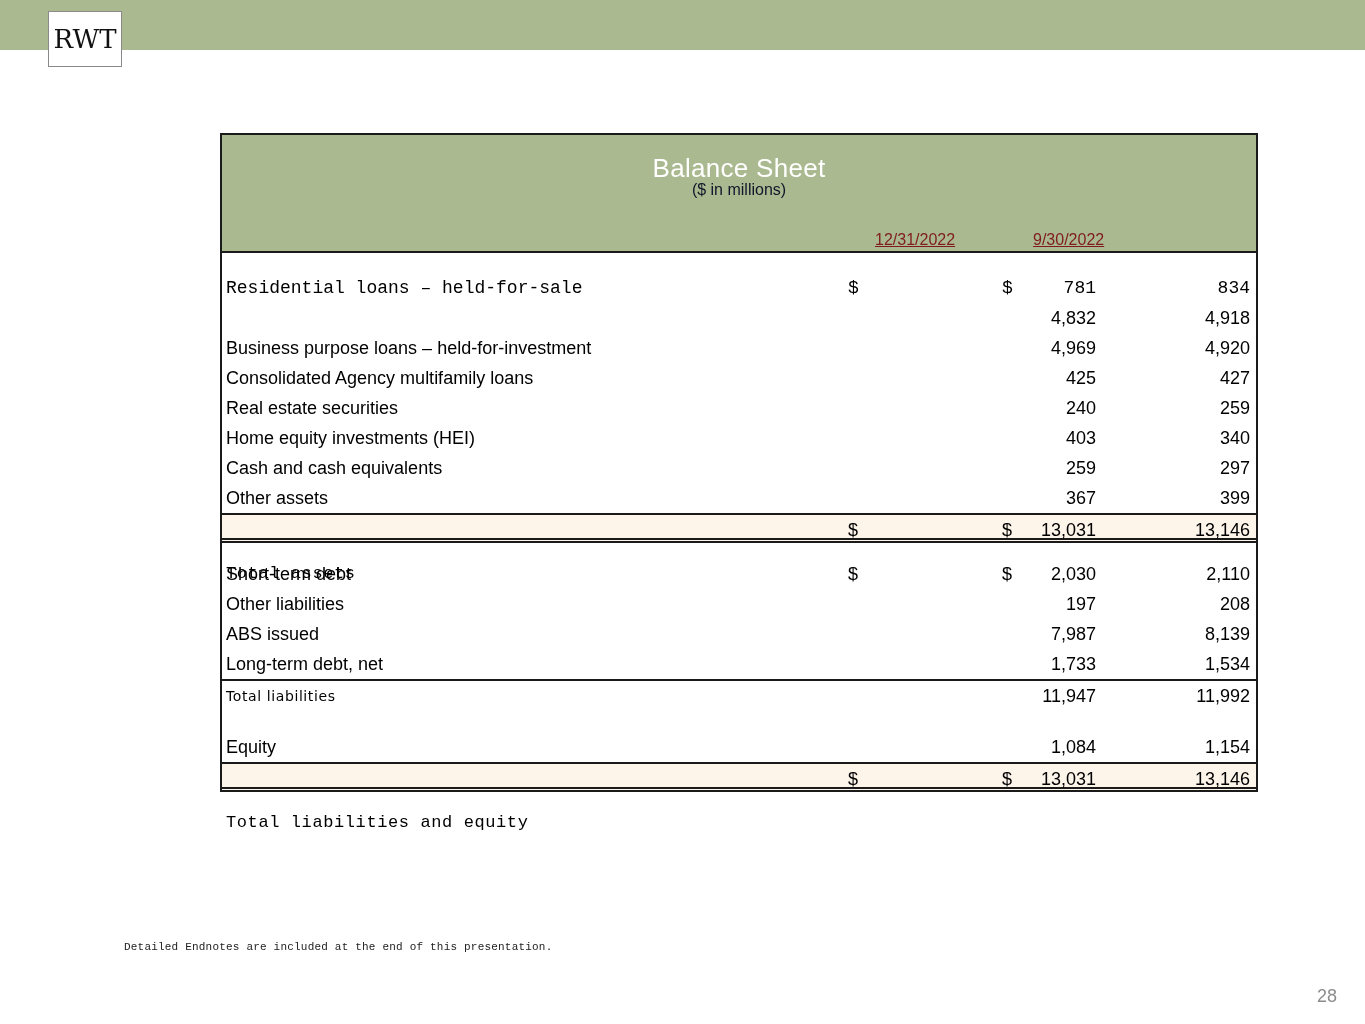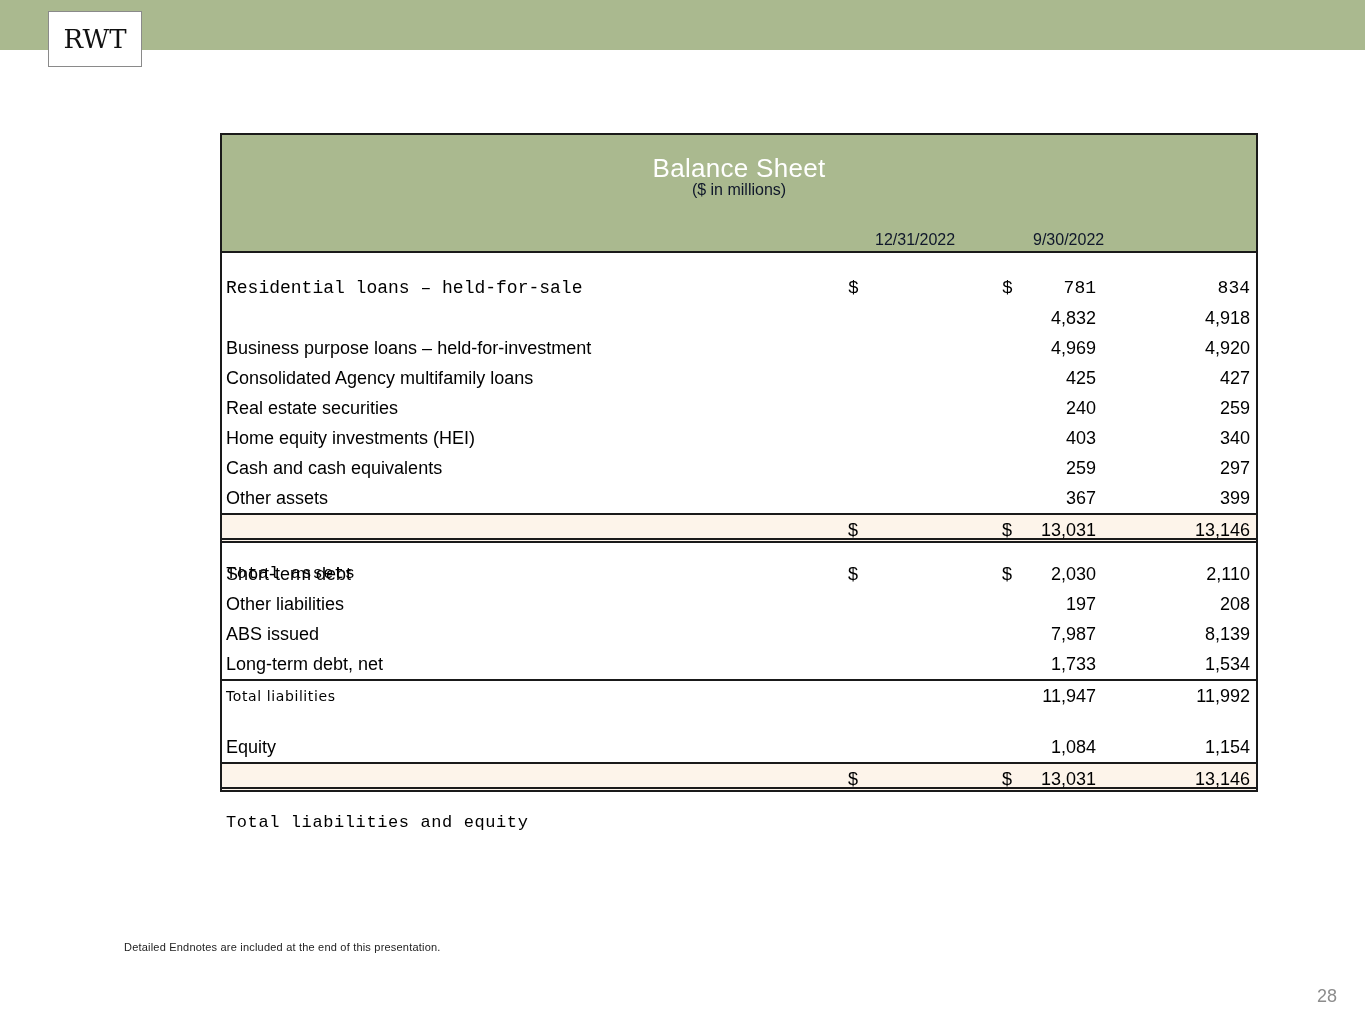--- a/index.html
+++ b/index.html
@@ -4,21 +4,21 @@
   <style>
     * { box-sizing: border-box; margin: 0; padding: 0; }
     html, body { width: 1365px; height: 1024px; background: #ffffff; overflow: hidden; }
     body { position: relative; font-family: "Liberation Sans", sans-serif; color: #000; }
 
     .top-band {
       position: absolute; left: 0; top: 0; width: 1365px; height: 50px;
       background: #aab98f;
     }
     .logo-box {
-      position: absolute; left: 48px; top: 11px; width: 94px; height: 56px;
+      position: absolute; left: 48px; top: 11px; width: 74px; height: 56px;
       background: #ffffff; border: 1px solid #8a8a8a;
       display: flex; align-items: center; justify-content: center;
       font-family: "DejaVu Serif", "Liberation Serif", serif;
       font-size: 26px; color: #111; letter-spacing: 0px;
     }
 
     .sheet {
       position: absolute; left: 220px; top: 133px; width: 1038px;
       border: 2px solid #1a1a1a;
       border-bottom: none;
@@ -30,21 +30,21 @@
     .sheet-title {
       position: absolute; left: 0; right: 0; top: 18px; text-align: center;
       color: #ffffff; font-size: 26px; font-family: "Liberation Sans", sans-serif;
       letter-spacing: 0.3px;
     }
     .sheet-subtitle {
       position: absolute; left: 0; right: 0; top: 46px; text-align: center;
       color: #0f172a; font-size: 16px;
     }
     .col-head {
-      position: absolute; top: 96px; color: #0f172a; font-size: 16px;
+      position: absolute; top: 96px; color: #7f1d1d; font-size: 16px; text-decoration: underline;
     }
     .col-head.c1 { left: 653px; }
     .col-head.c2 { left: 811px; }
 
     .row {
       position: relative; height: 30px; font-size: 18px; line-height: 30px;
     }
     .row .label { position: absolute; left: 4px; top: 0; }
     .row .dollar1 { position: absolute; left: 626px; top: 0; }
     .row .val1 { position: absolute; right: 160px; top: 0; text-align: right; }
@@ -55,21 +55,21 @@
     .row.total { background: #fdf4ea; border-top: 2px solid #1a1a1a; height: 30px; }
     .row.total .label { letter-spacing: 0.6px; font-family: Liberation Mono, monospace; font-size: 17px; margin-top: 44px; }
     .row.double-bottom { border-bottom: 5px double #1a1a1a; }
     .row.after-double { margin-top: 16px; }
     .row.rule-top { border-top: 2px solid #1a1a1a; }
     .row.rule-top .label { font-family: "DejaVu Sans", sans-serif; font-size: 14px; letter-spacing: 0.6px; }
     .row.spacer-after { margin-bottom: 23px; }
 
     .footnote {
       position: absolute; left: 92px; top: 941px; font-size: 11px; color: #222;
-      font-family: Liberation Sans, sans-serif; letter-spacing: 0.2px; padding-left: 32px;
+      font-family: Liberation Mono, monospace; letter-spacing: 0.2px; padding-left: 32px;
     }
     .page-num {
       position: absolute; left: 1317px; top: 986px; font-size: 18px; color: #8c8c8c;
     }
   </style>
 </head>
 <body>
 
 <div class="top-band"></div>
 <div class="logo-box">

